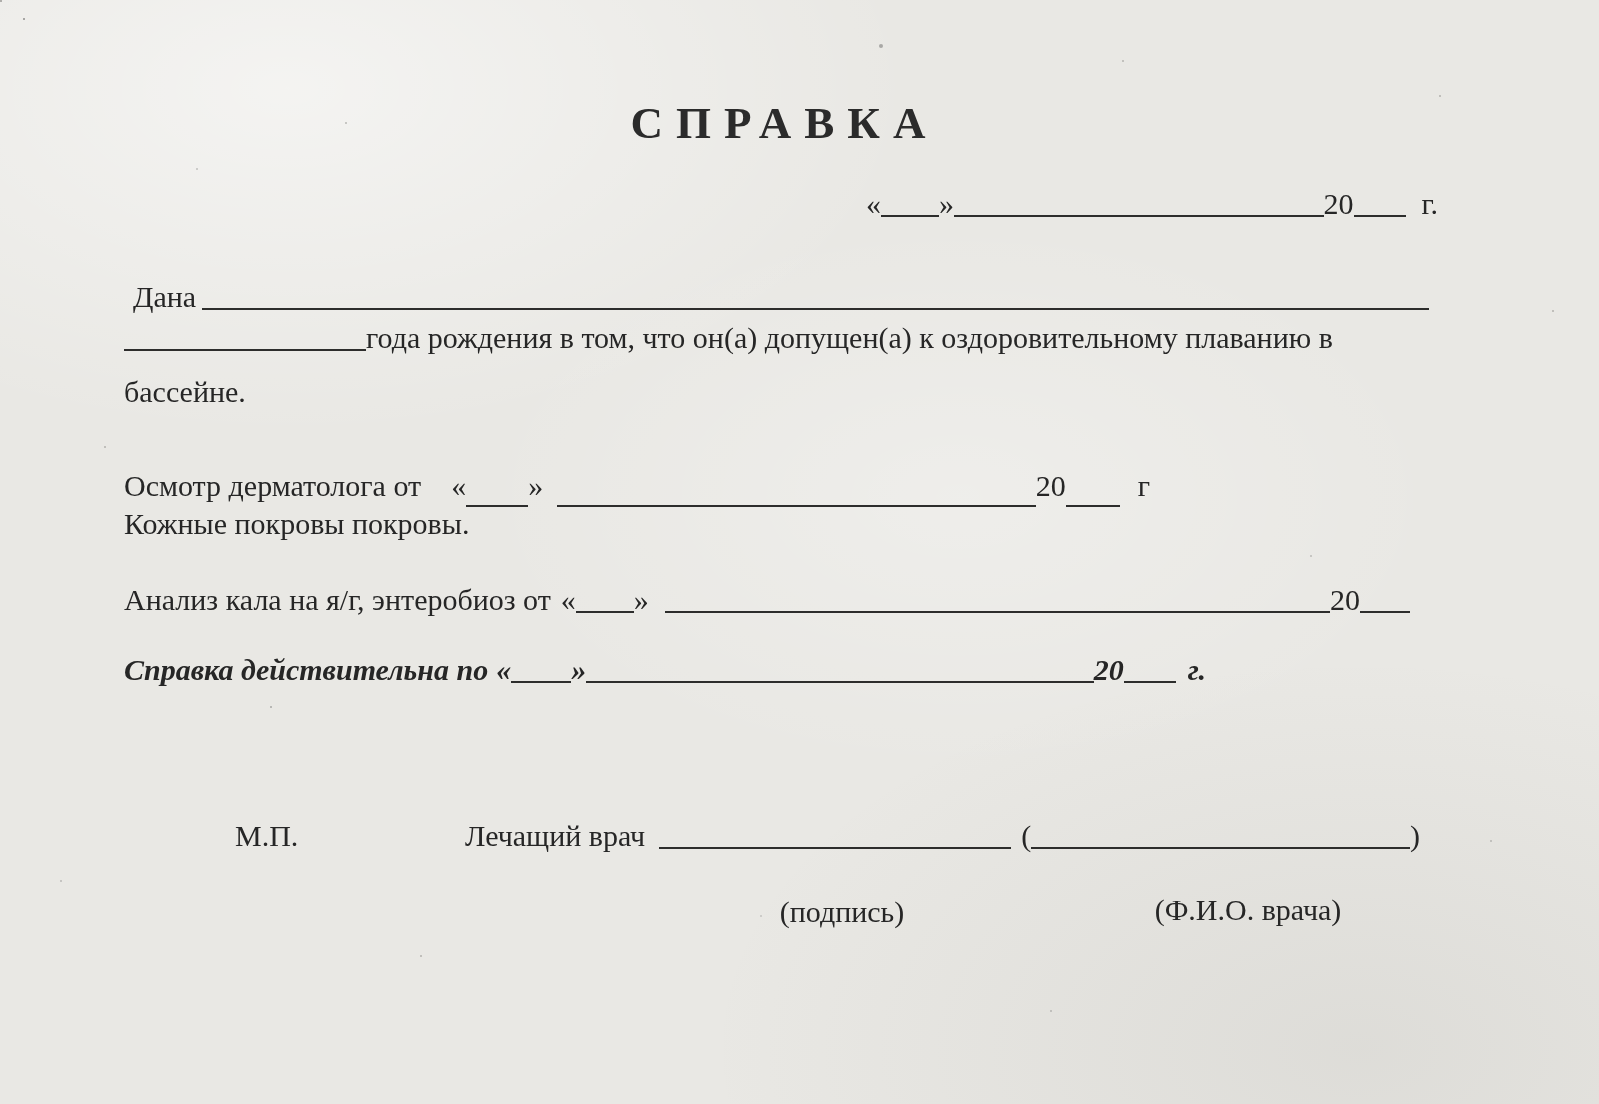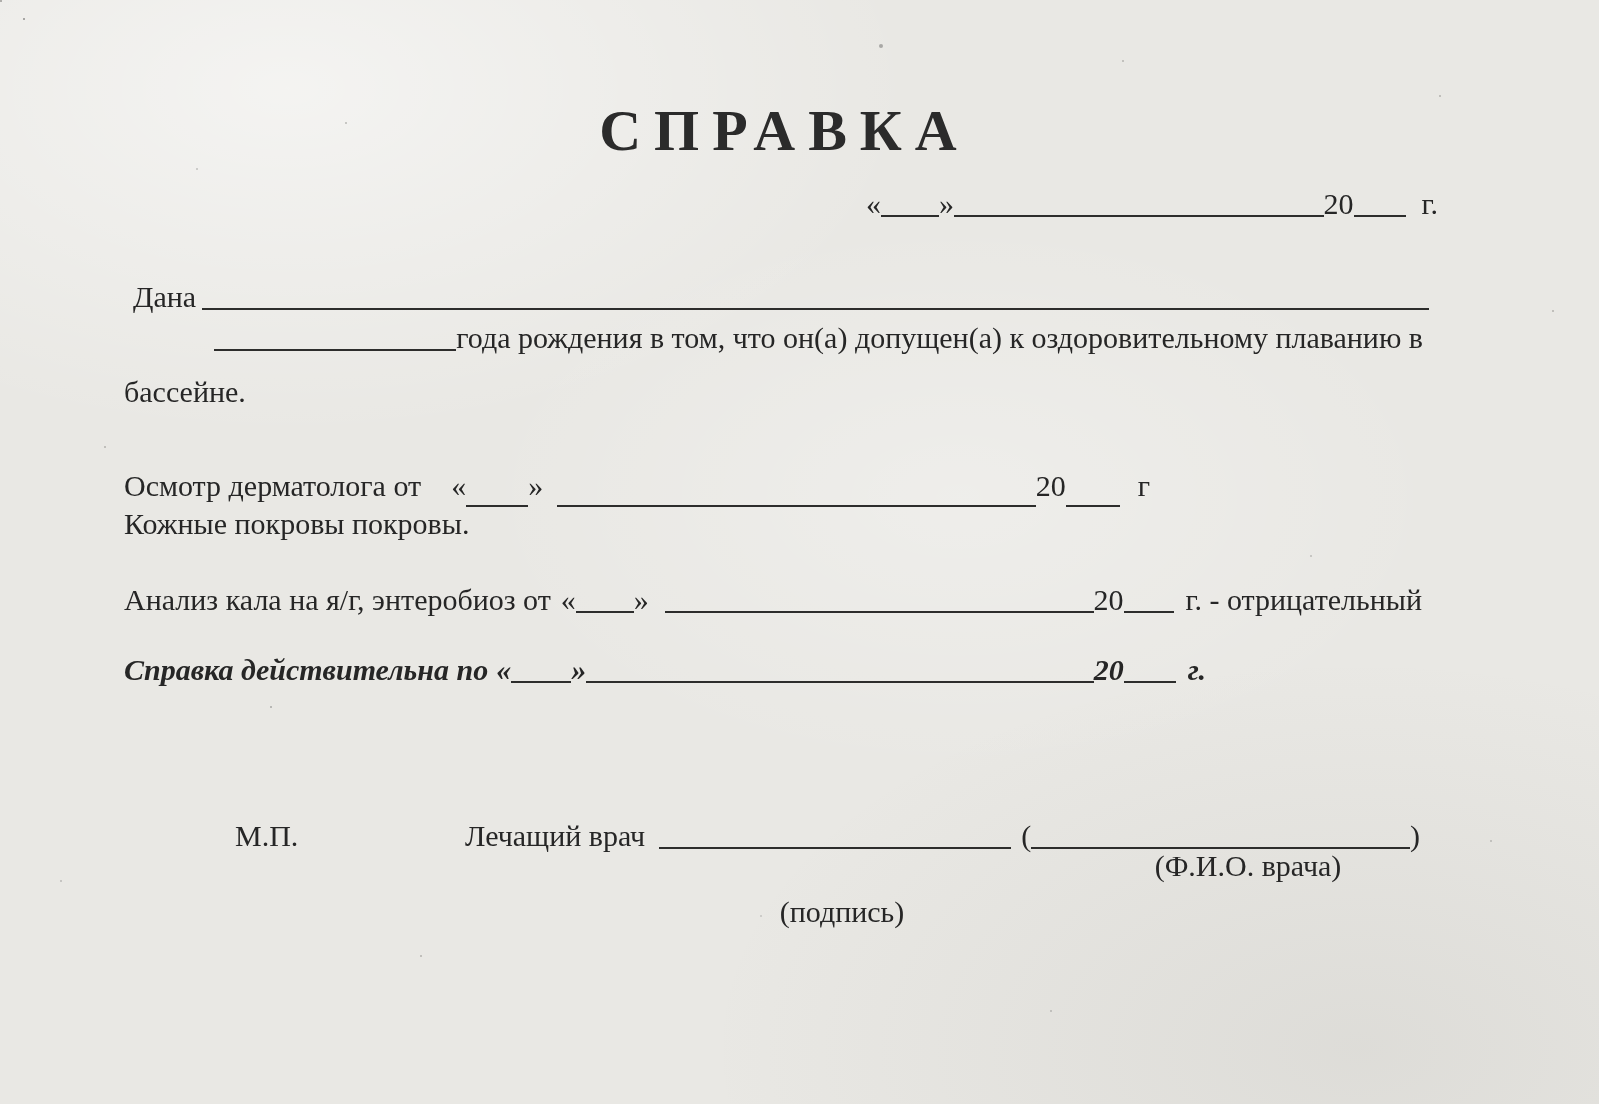--- a/index.html
+++ b/index.html
@@ -54,21 +54,21 @@
     display: flex;
     align-items: baseline;
     white-space: nowrap;
   }
   .title {
     position: absolute;
     top: 96px;
     left: 0;
     right: 30px;
     text-align: center;
-    font-size: 58px;
+    font-size: 45px;
     font-weight: bold;
     letter-spacing: 13px;
     color: #2b2b2b;
   }
   .blank {
     display: inline-block;
     height: 0;
     border-bottom: 2px solid #2d2d2c;
     transform: translateY(3px);
   }
@@ -99,21 +99,21 @@
     <span class="sp" style="width:16px"></span>
     <span>г.</span>
   </div>
 
   <div class="row" style="top:244px; left:133px; right:170px;margin-top:35px;">
     <span>Дана</span>
     <span class="sp" style="width:6px"></span>
     <span class="blank grow"></span>
   </div>
 
-  <div class="row" style="top:320px; left:124px; right:176px;justify-content:flex-end;">
+  <div class="row" style="top:320px; left:124px; right:159px;">
     <span class="blank" style="width:242px"></span>
     <span>года рождения в том, что он(а) допущен(а) к оздоровительному плаванию в</span>
   </div>
 
   <div class="row" style="top:374px; left:124px;">
     <span>бассейне.</span>
   </div>
 
   <div class="row" style="top:468px; left:124px; width:1026px;align-items:flex-end;">
     <span>Осмотр дерматолога от</span>
@@ -137,21 +137,20 @@
     <span>Анализ кала на я/г, энтеробиоз от</span>
     <span class="sp" style="width:10px"></span>
     <span>«</span>
     <span class="blank" style="width:58px"></span>
     <span>»</span>
     <span class="sp" style="width:16px"></span>
     <span class="blank grow"></span>
     <span>20</span>
     <span class="blank" style="width:50px"></span>
     <span class="sp" style="width:12px"></span>
-    <span>г. - отрицательный</span>
   </div>
 
   <div class="row italic" style="top:652px; left:124px; width:1082px;font-weight:bold;">
     <span>Справка действительна по</span>
     <span class="sp" style="width:8px"></span>
     <span>«</span>
     <span class="blank" style="width:60px"></span>
     <span>»</span>
     <span class="blank grow"></span>
     <span>20</span>
@@ -168,15 +167,15 @@
     <span>Лечащий врач</span>
     <span class="sp" style="width:14px"></span>
     <span class="blank" style="width:352px"></span>
     <span class="sp" style="width:10px"></span>
     <span>(</span>
     <span class="blank grow"></span>
     <span>)</span>
   </div>
 
   <div class="caption" style="top:858px; left:842px;">(подпись)</div>
-  <div class="caption" style="top:812px; left:1248px;">(Ф.И.О. врача)</div>
+  <div class="caption" style="top:856px; left:1248px;">(Ф.И.О. врача)</div>
 
 </div>
 
 </body></html>

